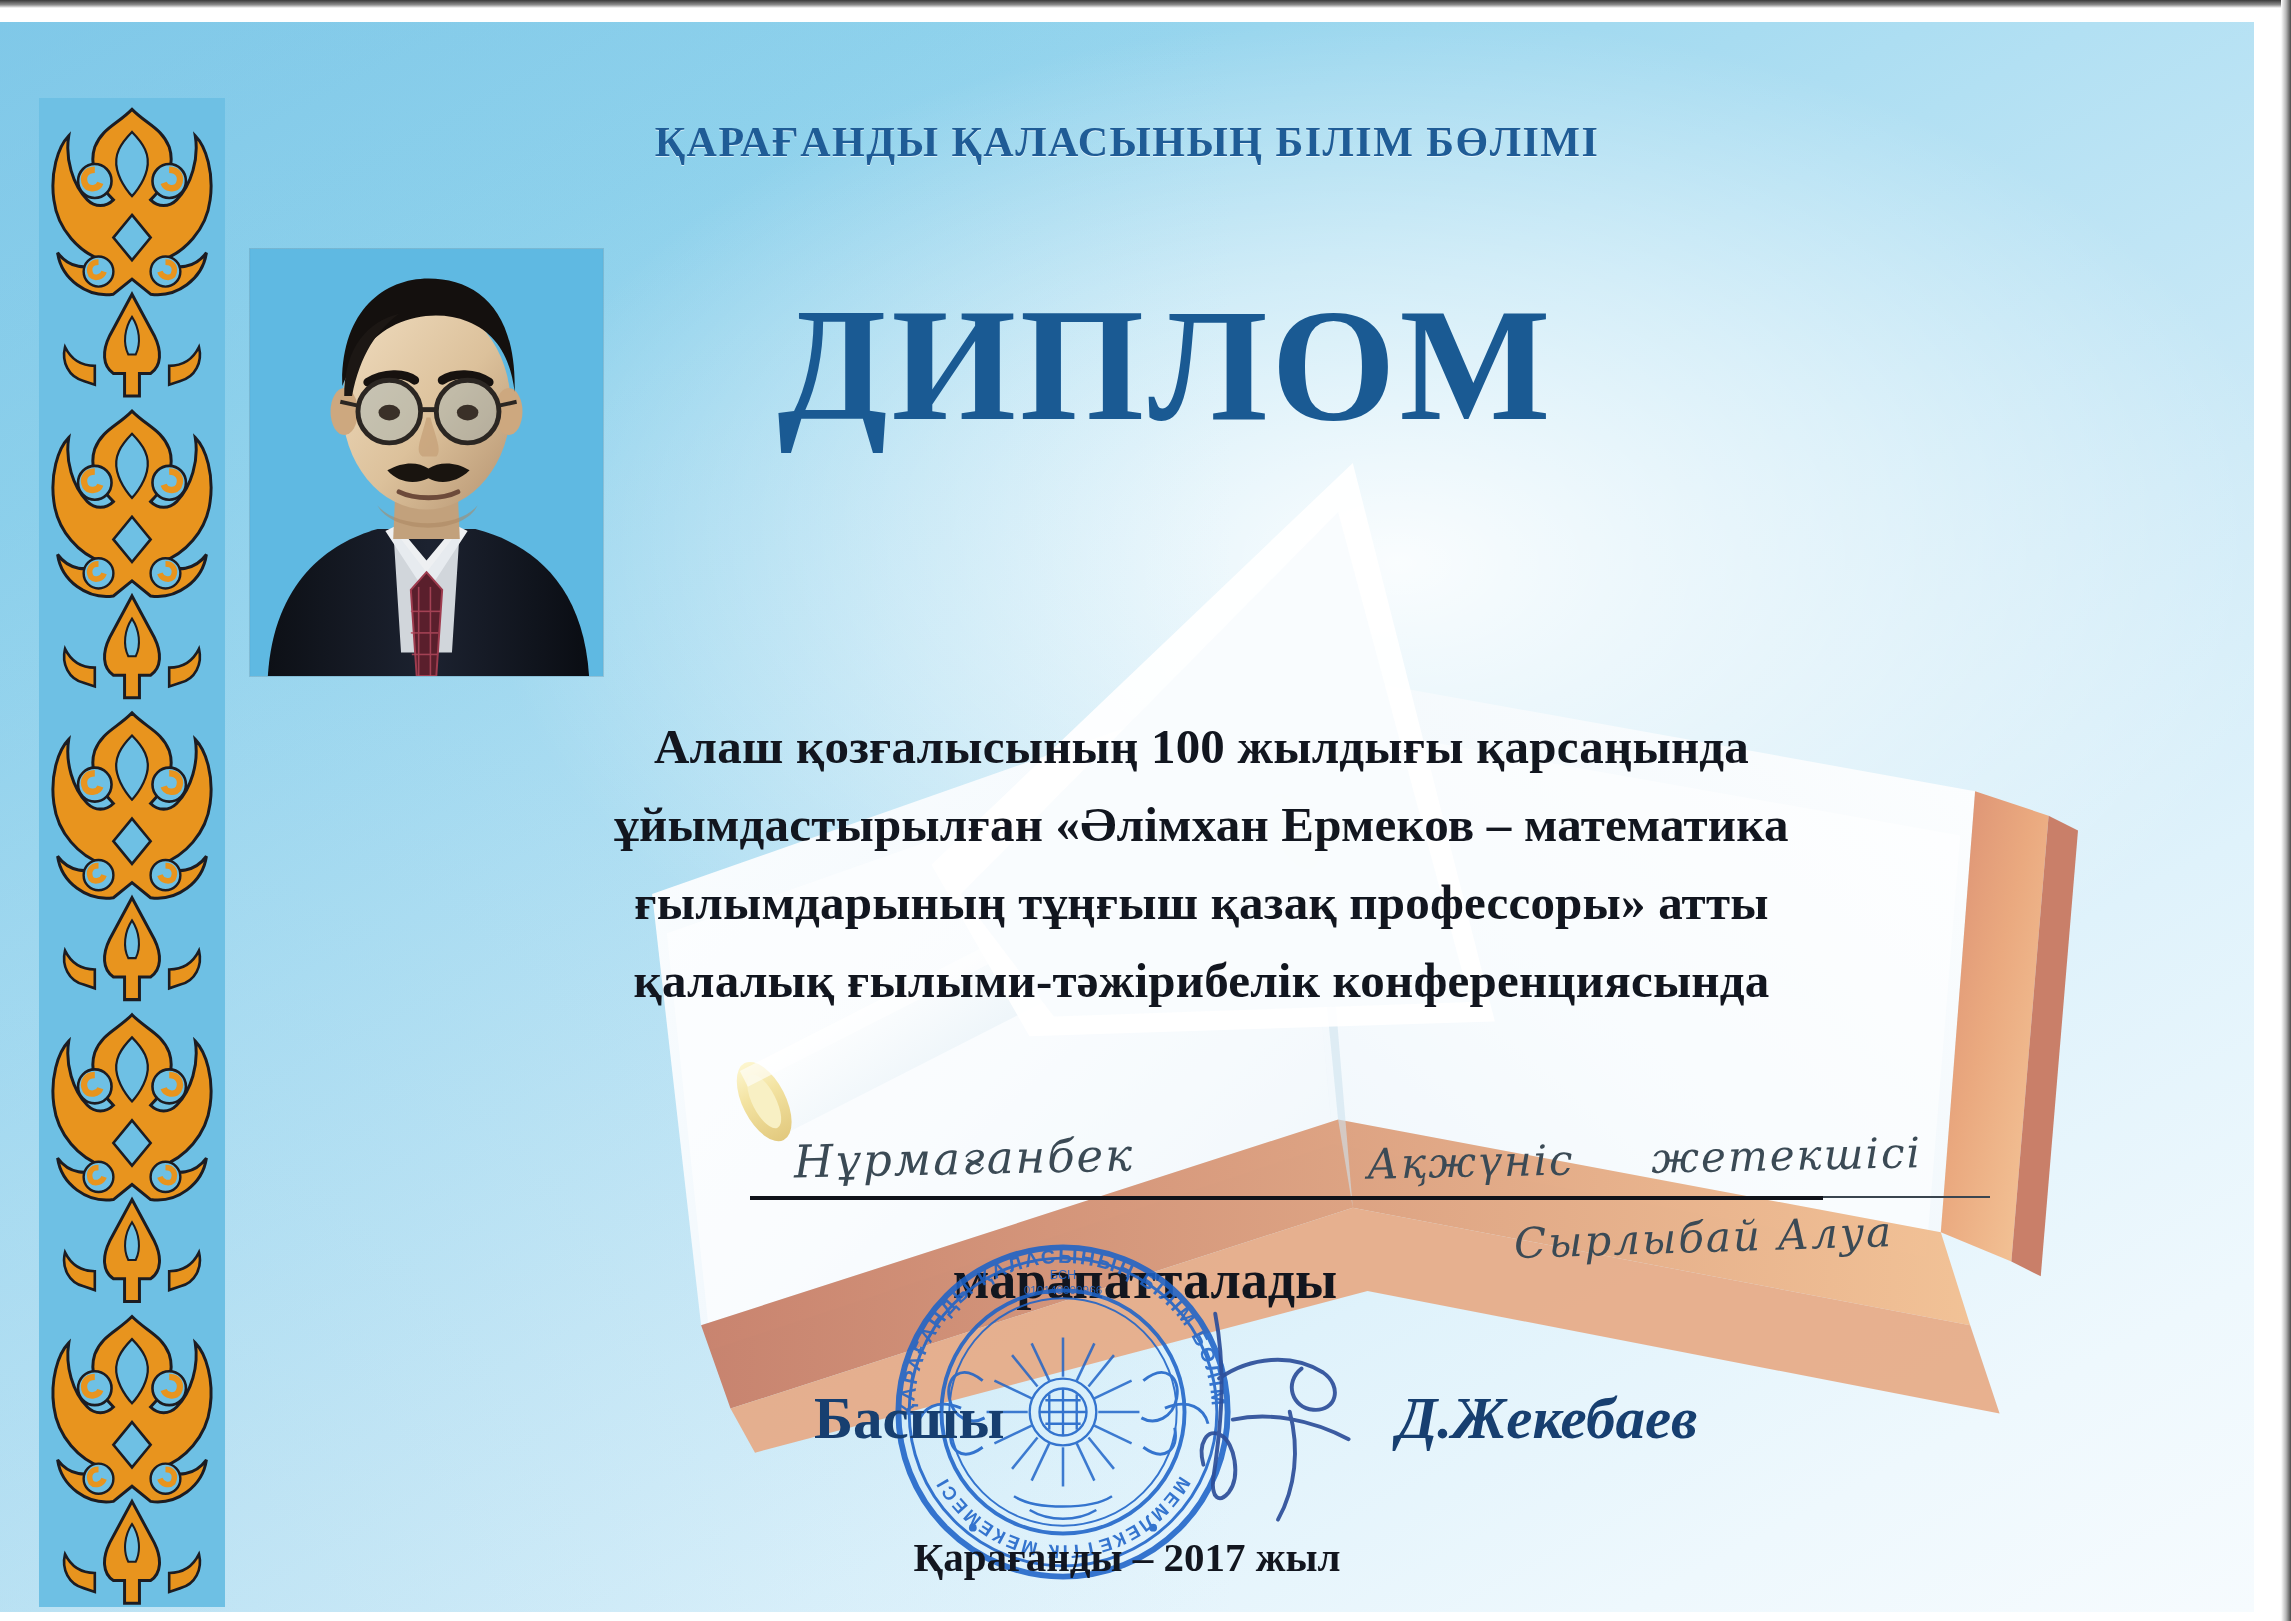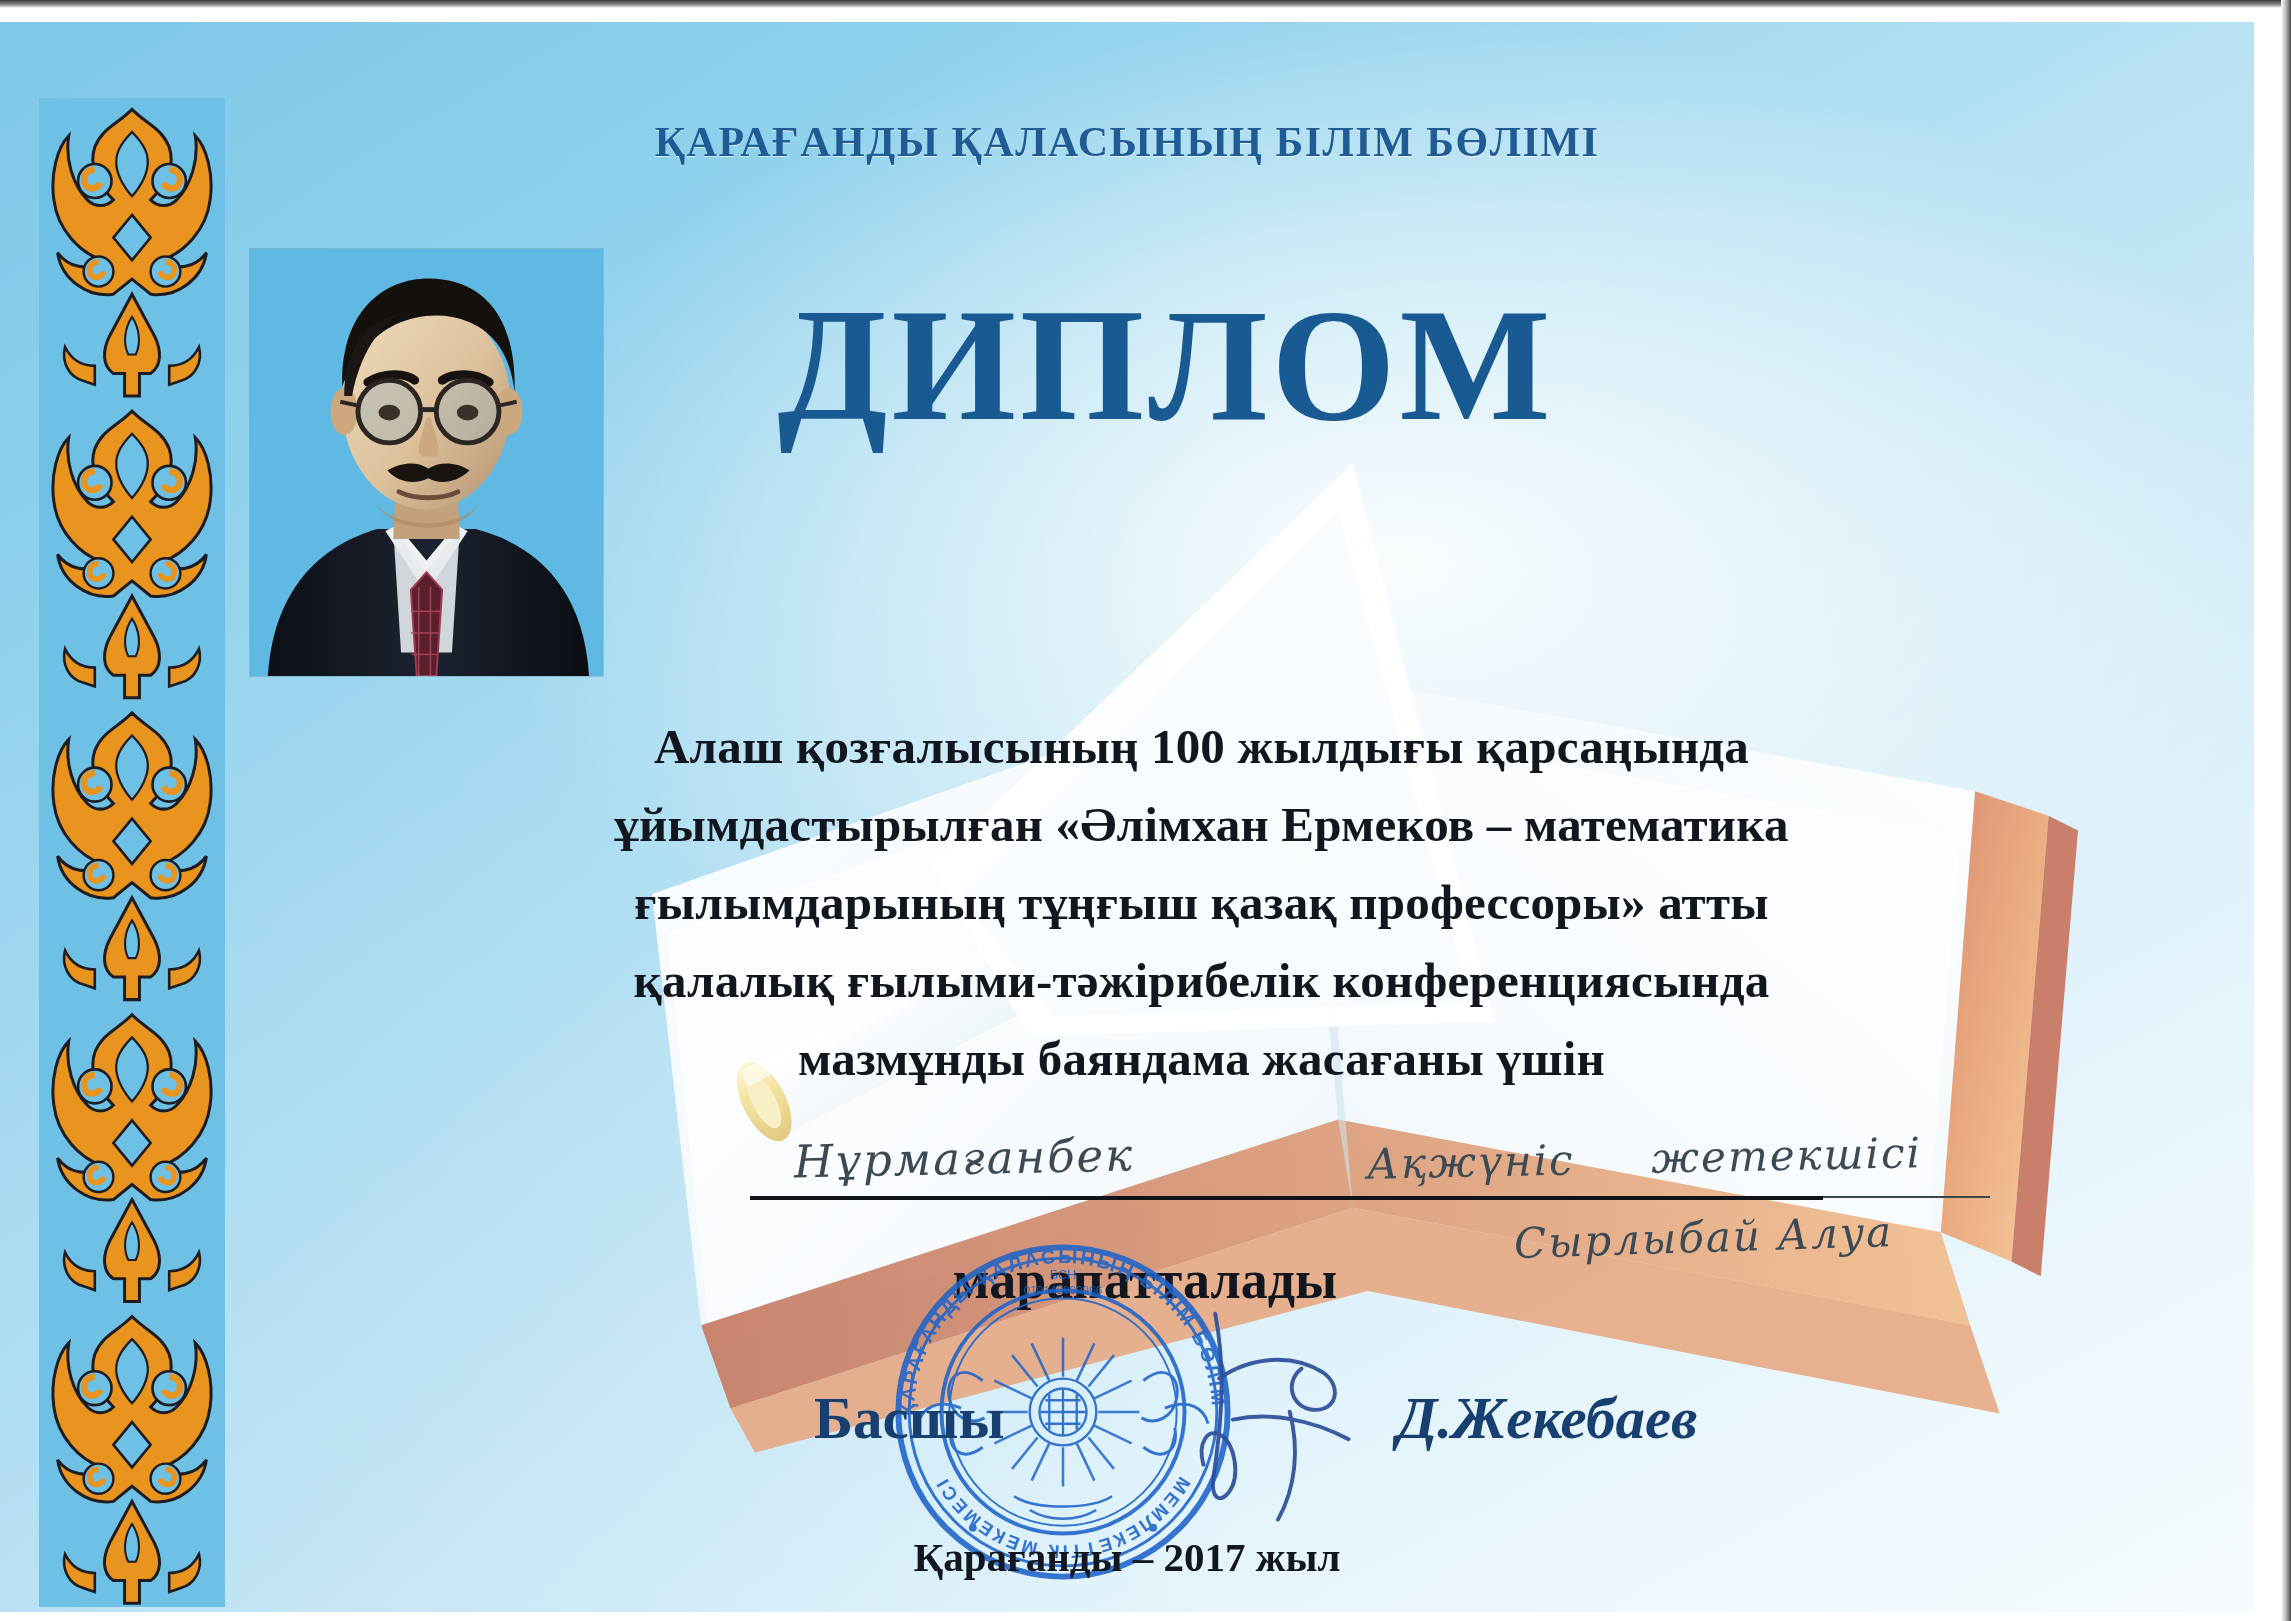--- a/index.html
+++ b/index.html
@@ -400,21 +400,20 @@
 
     <div class="txt" id="dept-header">ҚАРАҒАНДЫ ҚАЛАСЫНЫҢ БІЛІМ БӨЛІМІ</div>
 
     <div class="txt" id="diploma-title">ДИПЛОМ</div>
 
     <div id="body-block">
       <div>Алаш қозғалысының 100 жылдығы қарсаңында</div>
       <div>ұйымдастырылған «Әлімхан Ермеков  –  математика</div>
       <div>ғылымдарының тұңғыш қазақ профессоры» атты</div>
       <div>қалалық  ғылыми-тәжірибелік конференциясында</div>
-      <div>мазмұнды баяндама жасағаны үшін</div>
     </div>
 
     <div class="hand" id="hand-recipient">Нұрмағанбек</div>
     <div class="hand" id="hand-role">
       <span>Ақжүніс</span>
       &nbsp;&nbsp;&nbsp;
       <span>жетекшісі</span>
     </div>
     <div class="hand" id="hand-second">Сырлыбай Алуа</div>
 

